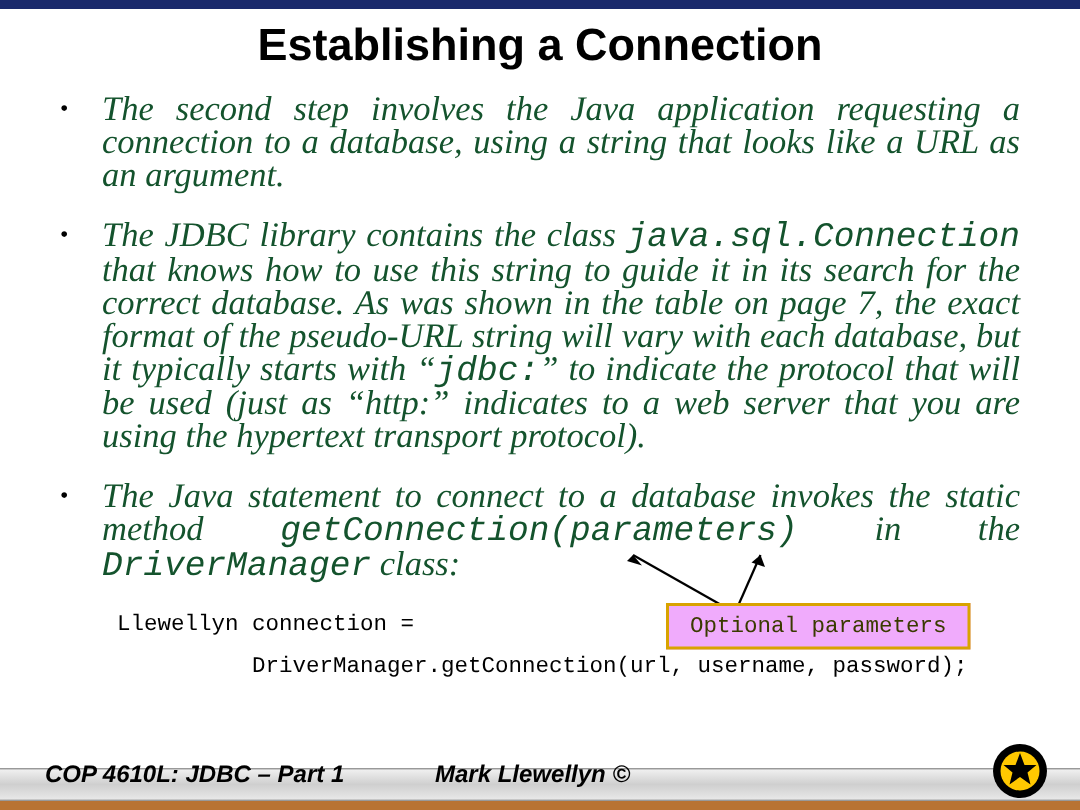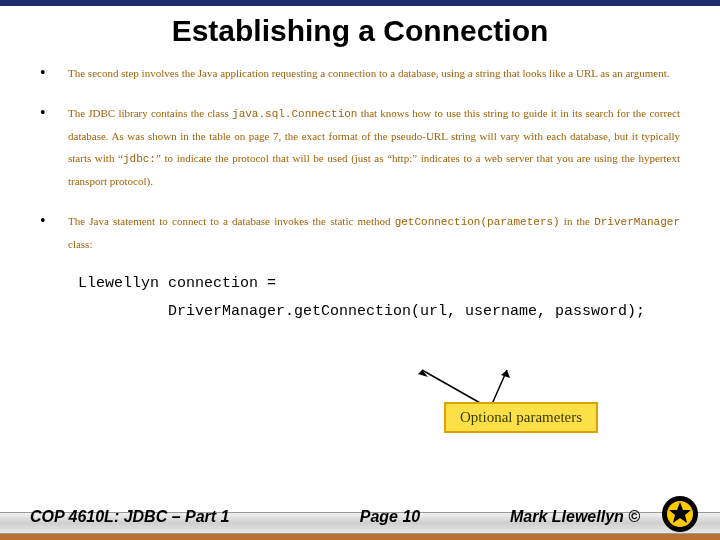--- a/index.html
+++ b/index.html
@@ -35,24 +35,25 @@
   }
   .dot {
     width: 28px;
     flex: 0 0 28px;
     font-size: 16px;
     line-height: 22px;
     color: #000;
   }
   .body {
     flex: 1;
-    font-size: 11px;
+    font-size: 23px;
     line-height: 22px;
     text-align: justify;
-    color: #a16207;
+    color: #14532d;
+    font-style: italic;
   }
   .code {
     font-family: "Courier New", Courier, monospace;
   }
   .code-block {
     font-family: "Courier New", Courier, monospace;
     font-size: 15px;
     margin-left: 28px;
     margin-top: 4px;
     line-height: 22px;
@@ -64,24 +65,24 @@
     left: 372px;
     top: 368px;
     width: 200px;
     height: 40px;
     pointer-events: none;
   }
   .callout {
     position: absolute;
     left: 444px;
     top: 402px;
-    background: #fde047;
+    background: #f0abfc;
     border: 2px solid #d9a300;
     padding: 5px 14px;
-    font-family: Liberation Serif, serif;
+    font-family: Liberation Mono, monospace;
     font-size: 15px;
     color: #3a3a00;
   }
   .footer-wrap {
     position: absolute;
     left: 0;
     bottom: 0;
     width: 100%;
   }
   .footer-bar {
@@ -153,21 +154,20 @@
   <polygon points="135,2 138,10 129,7" fill="#000"></polygon>
 </svg>
 
 <div class="callout">Optional parameters</div>
 
 <div class="footer-wrap">
   <div class="footer-bar"></div>
   <div class="footer-strip"></div>
   <div class="footer-text">
     <span class="left">COP 4610L: JDBC – Part 1</span>
-    <span class="center">Page 10</span>
     <span class="right">Mark Llewellyn ©</span>
   </div>
   <svg class="logo" viewBox="0 0 40 40">
     <circle cx="20" cy="20" r="18" fill="#000"></circle>
     <circle cx="20" cy="20" r="13" fill="#ffc800"></circle>
     <path d="M20 8 L23 16 L31 16 L25 21 L27 29 L20 24 L13 29 L15 21 L9 16 L17 16 Z" fill="#000"></path>
   </svg>
 </div>
 
 </body></html>

